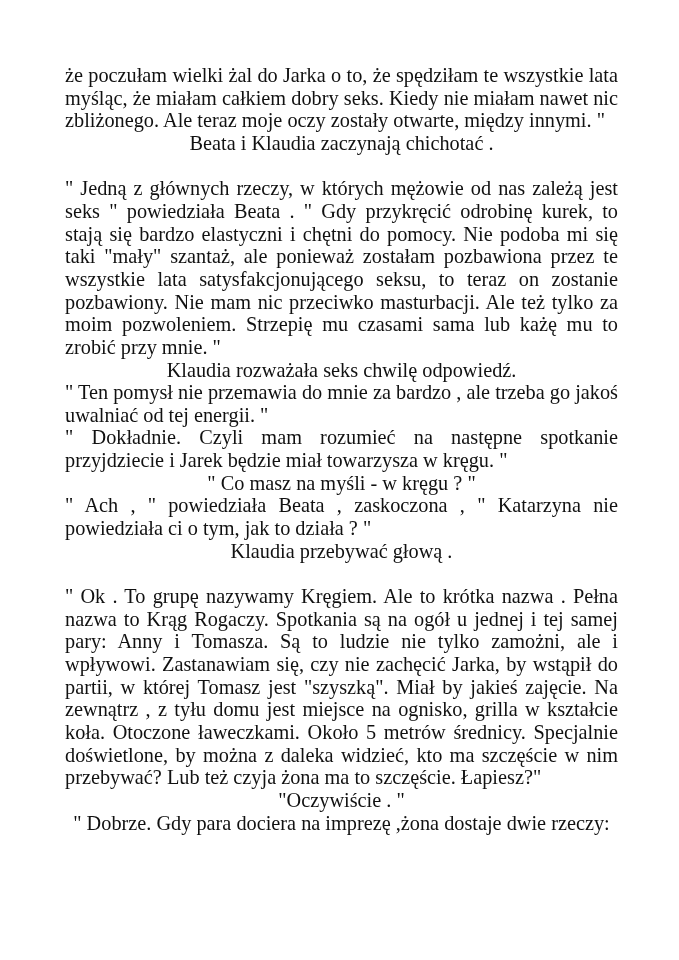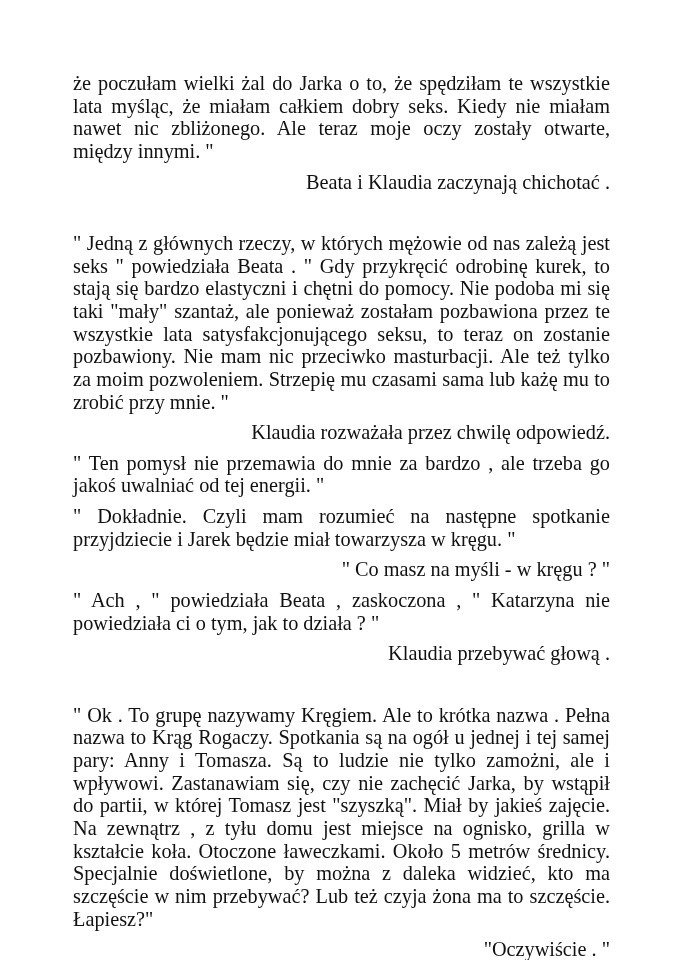--- a/index.html
+++ b/index.html
@@ -7,34 +7,34 @@
   .page {
     position: absolute;
     left: 65px;
     top: 64px;
     width: 553px;
     font-family: "Liberation Serif", serif;
     font-size: 20.3px;
     line-height: 22.65px;
     color: #111111;
   }
-  .p { margin: 8px; text-align: justify; }
+  .p { margin: 0; text-align: justify; }
   .p.last-left { text-align-last: left; }
-  .p.left { text-align: right; }
+  .p.left { text-align: center; }
   .blank { height: 22.65px; }
 </style>
 </head>
 <body>
 
 <div class="page">
   <p class="p last-left">że poczułam wielki żal do Jarka o to, że spędziłam te wszystkie lata myśląc, że miałam całkiem dobry seks. Kiedy nie miałam nawet nic zbliżonego. Ale teraz moje oczy zostały otwarte, między innymi. "</p>
   <p class="p left">Beata i Klaudia zaczynają chichotać .</p>
   <div class="blank"></div>
   <p class="p last-left">" Jedną z głównych rzeczy, w których mężowie od nas zależą jest seks " powiedziała Beata . " Gdy przykręcić odrobinę kurek, to stają się bardzo elastyczni i chętni do pomocy. Nie podoba mi się taki "mały" szantaż, ale ponieważ zostałam pozbawiona przez te wszystkie lata satysfakcjonującego seksu, to teraz on zostanie pozbawiony. Nie mam nic przeciwko masturbacji. Ale też tylko za moim pozwoleniem. Strzepię mu czasami sama lub każę mu to zrobić przy mnie. "</p>
-  <p class="p left">Klaudia rozważała przez chwilę  odpowiedź.</p>
+  <p class="p left">Klaudia rozważała seks chwilę  odpowiedź.</p>
   <p class="p last-left">" Ten pomysł nie przemawia do mnie za bardzo , ale trzeba go jakoś uwalniać od tej energii. "</p>
   <p class="p last-left">"  Dokładnie. Czyli mam rozumieć na następne spotkanie przyjdziecie i   Jarek będzie miał towarzysza w kręgu. "</p>
   <p class="p left">" Co masz na myśli - w kręgu ? "</p>
   <p class="p last-left">" Ach , " powiedziała Beata , zaskoczona , " Katarzyna nie powiedziała ci o tym, jak to działa ? "</p>
   <p class="p left">Klaudia przebywać głową .</p>
   <div class="blank"></div>
   <p class="p last-left">" Ok . To  grupę nazywamy Kręgiem. Ale to krótka nazwa . Pełna nazwa to Krąg Rogaczy. Spotkania są na ogół u jednej i tej samej pary: Anny i Tomasza. Są to ludzie nie tylko zamożni, ale i wpływowi. Zastanawiam się, czy nie zachęcić Jarka, by wstąpił do partii, w której Tomasz jest "szyszką". Miał by jakieś zajęcie. Na zewnątrz , z tyłu domu jest miejsce na ognisko, grilla w kształcie koła. Otoczone ławeczkami. Około 5 metrów średnicy. Specjalnie doświetlone, by można z daleka widzieć, kto ma szczęście w nim przebywać? Lub też czyja żona ma to szczęście. Łapiesz?"</p>
   <p class="p left">"Oczywiście . "</p>
   <p class="p left">" Dobrze. Gdy para dociera na imprezę ,żona dostaje dwie rzeczy:</p>
 </div>

